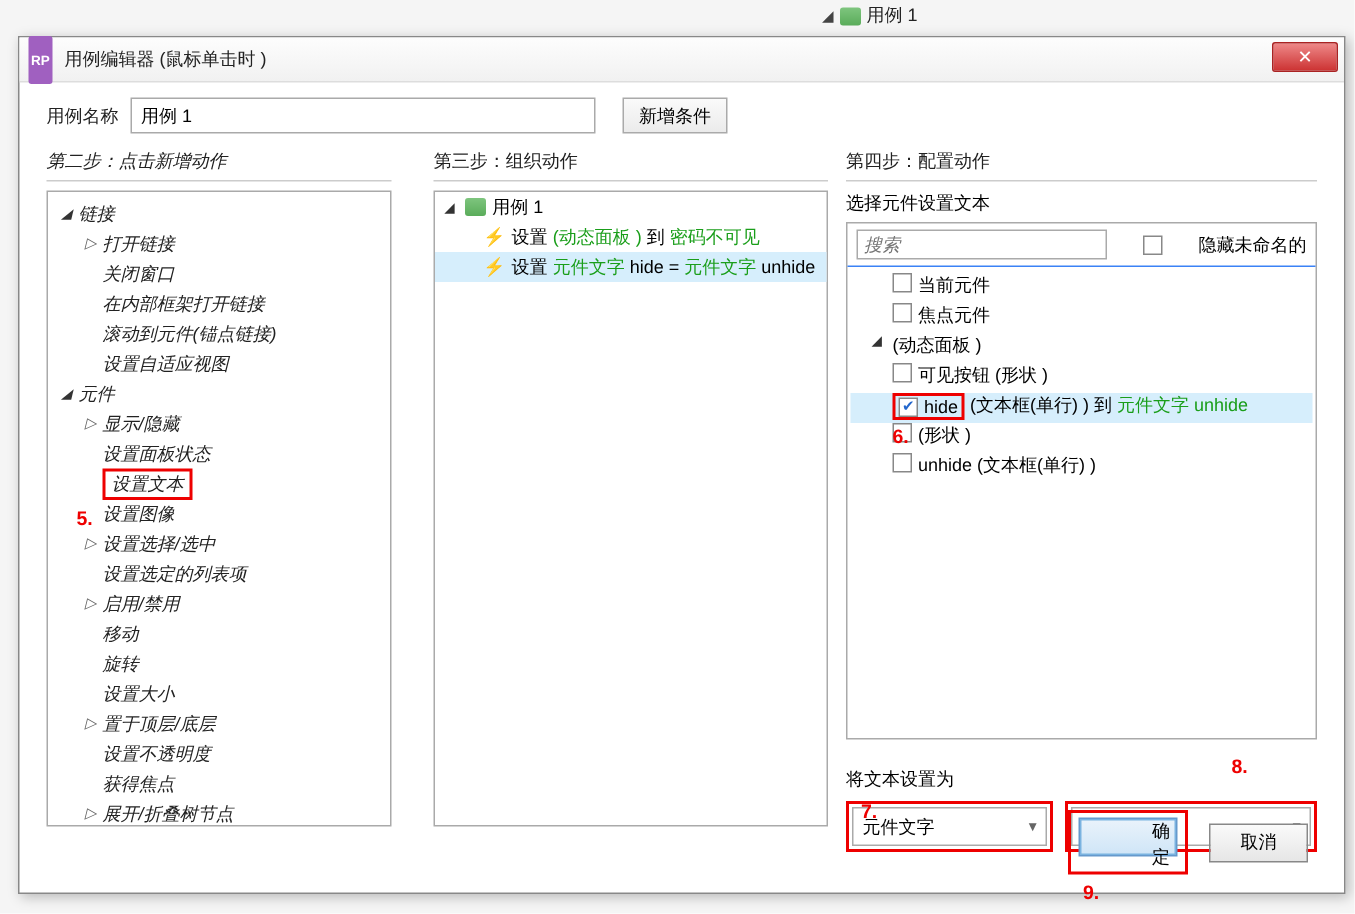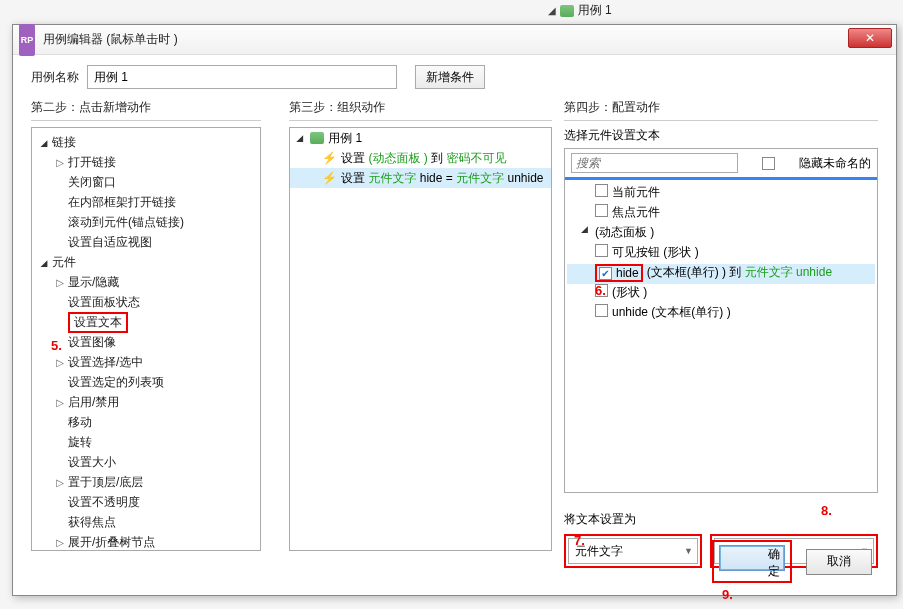--- a/index.html
+++ b/index.html
@@ -16,21 +16,21 @@
 .titlebar .appicon { width: 16px; height: 32px; background: #a060c0; border-radius: 2px; display: flex; align-items: center; justify-content: center; color: #fff; font-size: 9px; font-weight: bold; margin-right: 8px; }
 .titlebar .title { color: #222; }
 .titlebar .close { position: absolute; right: 4px; top: 3px; width: 44px; height: 20px; background: linear-gradient(#e88, #c33); border: 1px solid #a22; border-radius: 2px; display: flex; align-items: center; justify-content: center; color: #fff; }
 
 .toprow { display: flex; align-items: center; gap: 8px; padding: 10px 18px; }
 .toprow label { color: #222; }
 .toprow input.name { width: 310px; height: 24px; border: 1px solid #aaa; padding: 0 6px; }
 .toprow button.addcond { width: 70px; height: 24px; background: linear-gradient(#fafafa, #ebebeb); border: 1px solid #aaa; margin-left: 10px; }
 
 .columns { display: flex; padding: 0 18px 10px 18px; gap: 12px; height: 450px; }
-.col1 { width: 232px; }
+.col1 { width: 232px; font-style: italic; }
 .col2 { width: 265px; margin-left: 16px; }
 .col3 { flex: 1; }
 
 .colhead { color: #222; margin-bottom: 6px; padding-bottom: 4px; border-bottom: 1px solid #ccc; }
 
 .treebox { border: 1px solid #aaa; height: 424px; background: #fff; overflow-y: auto; position: relative; }
 .col1 .treebox { overflow-y: scroll; }
 
 .tree { padding: 4px 2px; }
 .node { display: flex; align-items: center; height: 20px; padding-left: 4px; white-space: nowrap; color: #222; }
@@ -43,21 +43,21 @@
 .casebox { border: 1px solid #aaa; height: 424px; background: #fff; }
 .caserow { display: flex; align-items: center; height: 20px; padding-left: 6px; gap: 4px; }
 .caserow.sel { background: #d6eefc; }
 .caserow .exp { width: 10px; font-size: 9px; color: #333; }
 .caserow .cico { width: 14px; height: 12px; background: linear-gradient(#7ec57e, #5aac5a); border-radius: 2px; }
 .caserow .bolt { color: #555; font-size: 12px; }
 .greentxt { color: #1a9e1a; }
 
 .rightinner { border: 1px solid #aaa; height: 345px; background: #fff; display: flex; flex-direction: column; }
 .rightlabel { margin-bottom: 4px; }
-.searchrow { display: flex; align-items: center; gap: 24px; padding: 4px 6px; border-bottom: 3px solid #3b82f6; }
+.searchrow { display: flex; align-items: center; gap: 24px; padding: 4px 6px; border-bottom: 1px solid #3b82f6; }
 .searchrow input { flex: 1; height: 20px; border: 1px solid #aaa; padding: 0 4px; font-style: italic; color: #888; }
 .searchrow .chk { width: 13px; height: 13px; border: 1px solid #888; background: #fff; }
 .rtree { padding: 4px 2px; overflow: auto; flex: 1; }
 .rnode { display: flex; align-items: flex-start; height: 20px; gap: 4px; white-space: nowrap; padding-left: 6px; }
 .rnode.sel { background: #d6eefc; }
 .rnode .chk { width: 13px; height: 13px; border: 1px solid #888; background: #fff; display: inline-flex; align-items: center; justify-content: center; font-size: 10px; color: #2266cc; }
 .rnode .exp { width: 10px; font-size: 9px; color: #333; }
 .rind1 { padding-left: 28px; }
 .hlbox { border: 2px solid #e00; padding: 0 2px; display: flex; align-items: center; gap: 4px; }
 

